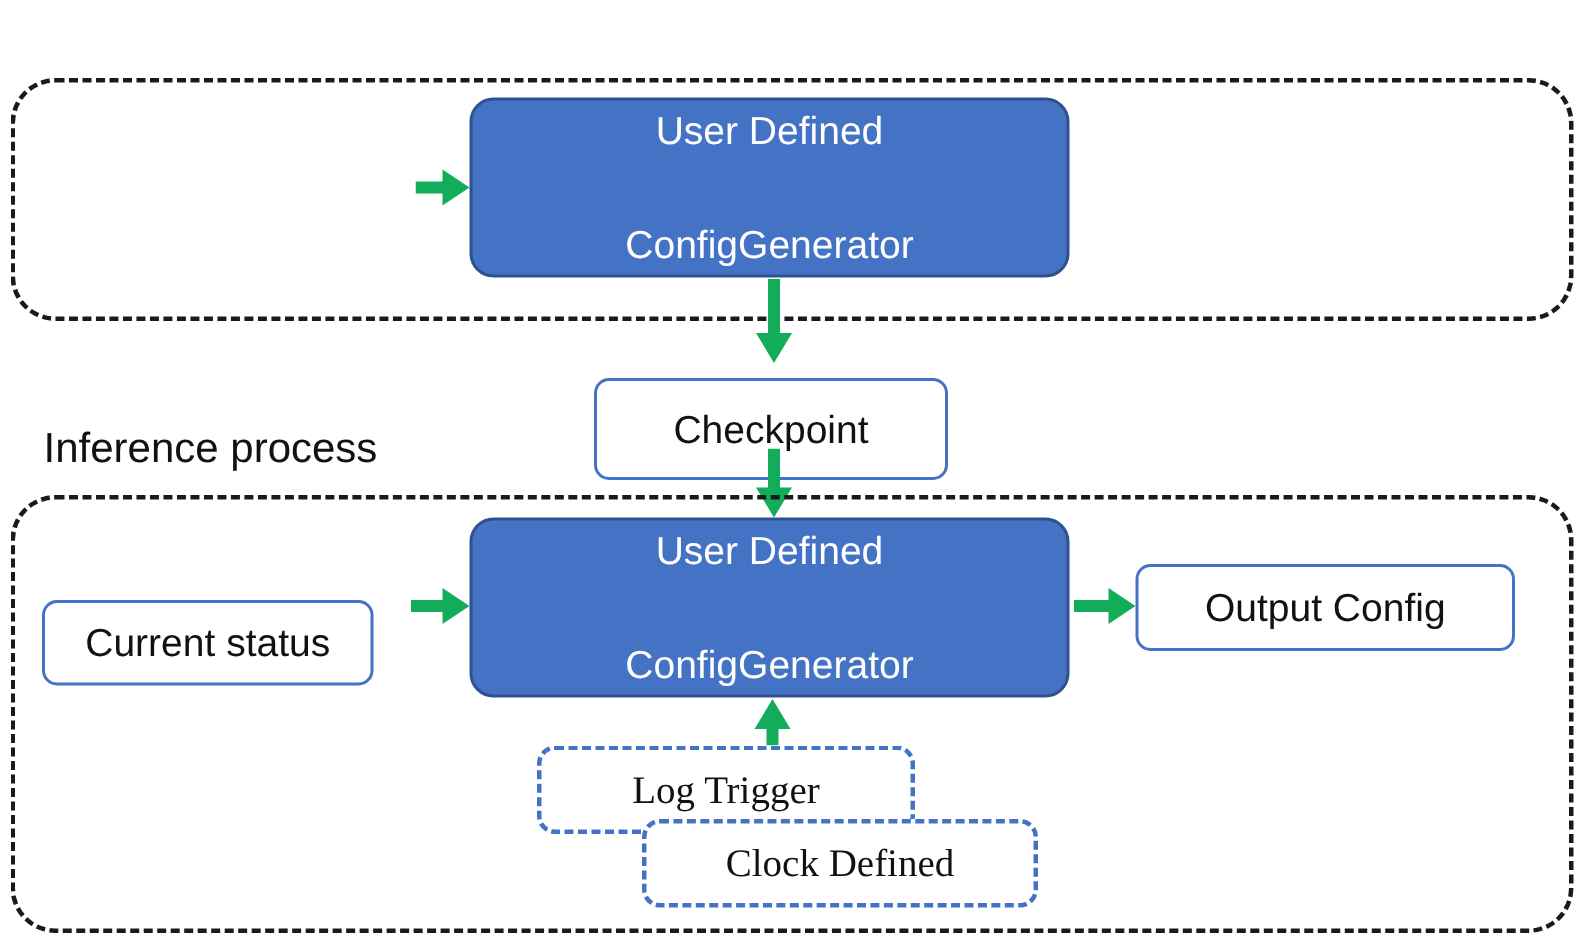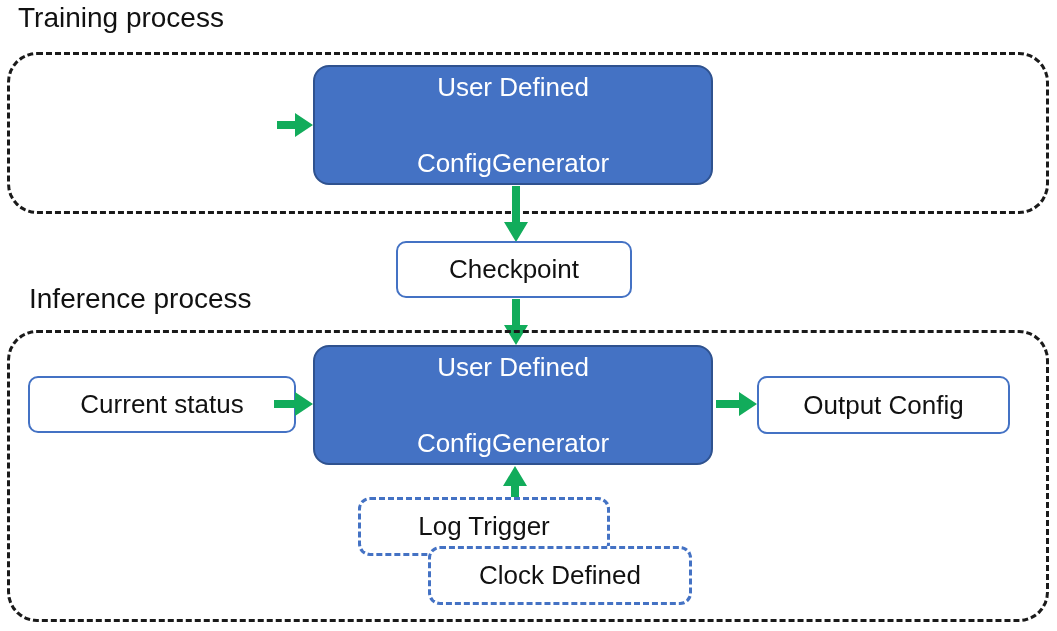--- a/index.html
+++ b/index.html
@@ -52,50 +52,50 @@
     border: 2px solid var(--dark-blue);
     border-radius: 16px;
     color: #ffffff;
     flex-direction: column;
     line-height: 40px;
     gap: 36px;
   }
   .node-trigger {
     border: 3px dashed var(--accent-blue);
     border-radius: 12px;
+    font-family: Liberation Serif, serif;
   }
   .arrow { position: absolute; line-height: 0; }
   .arrow svg polygon { fill: var(--arrow-green); }
 
   
   #label-training   { left: 18px;  top: 2px; }
   #box-training     { left: 7px;   top: 52px;  width: 1042px; height: 162px; }
   #node-training-data { left: 42px; top: 95px; width: 235px; height: 58px; }
   #node-gen-training  { left: 313px; top: 65px; width: 400px; height: 120px; }
   #arrow-td-gen     { left: 277px; top: 112px; }
   #arrow-gen-ckpt   { left: 503px; top: 186px; }
-  #node-checkpoint  { left: 396px; top: 241px; width: 236px; height: 57px; }
+  #node-checkpoint  { left: 396px; top: 252px; width: 236px; height: 68px; }
   #arrow-ckpt-gen2  { left: 503px; top: 299px; }
   #label-inference  { left: 18px;  top: 283px; margin-left: 11px; }
   #box-inference    { left: 7px;   top: 330px; width: 1042px; height: 292px; }
-  #node-current-status { left: 28px; top: 376px; width: 268px; height: 57px; }
+  #node-current-status { left: 28px; top: 400px; width: 221px; height: 57px; }
   #arrow-cs-gen2    { left: 274px; top: 391px; }
   #node-gen-inference { left: 313px; top: 345px; width: 400px; height: 120px; }
   #arrow-gen2-oc    { left: 716px; top: 391px; }
   #node-output-config { left: 757px; top: 376px; width: 253px; height: 58px; text-align: right; }
   #arrow-trigger-gen2 { left: 502px; top: 466px; }
   #node-log-trigger   { left: 358px; top: 497px; width: 252px; height: 59px; z-index: 1; }
   #node-clock-trigger { left: 428px; top: 546px; width: 264px; height: 59px; z-index: 2; }
 </style>
 </head>
 <body>
 
 <div class="scene">
 
-  <div class="section-label" id="label-training">Training process</div>
 
   <div class="container-dashed" id="box-training"></div>
 
 
   <div class="arrow" id="arrow-td-gen">
     <svg width="36" height="26" viewBox="0 0 36 26">
       <polygon points="0,9 18,9 18,1 36,13 18,25 18,17 0,17"></polygon>
     </svg>
   </div>
 

